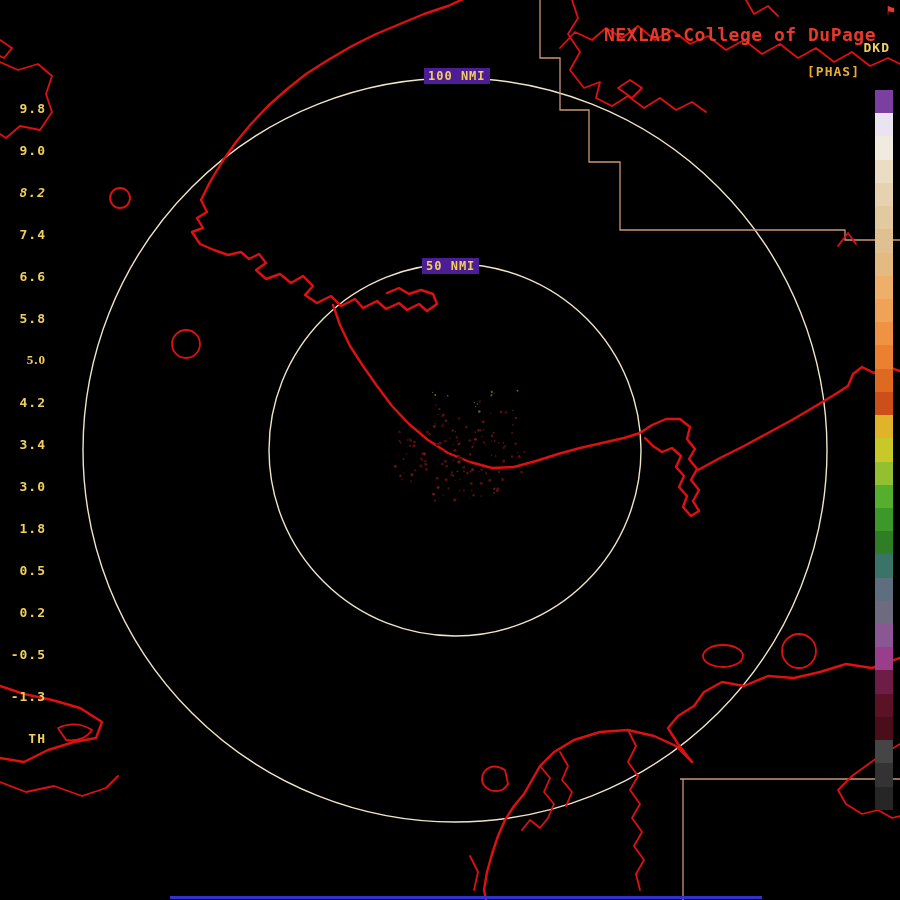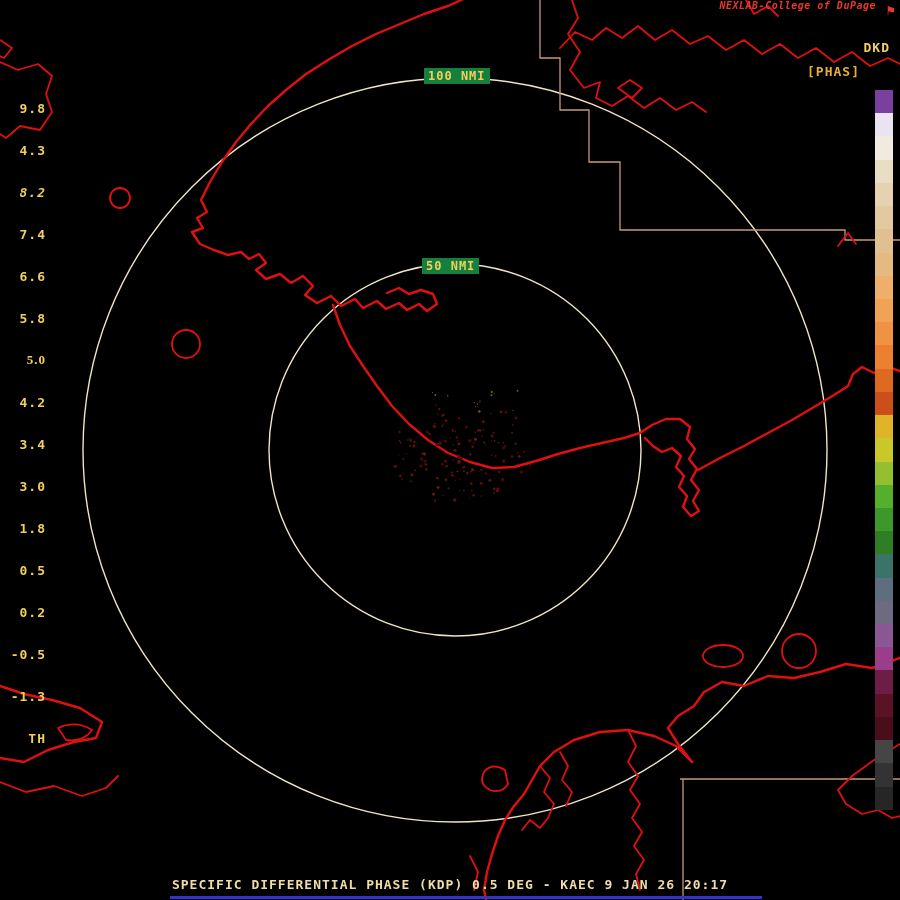--- a/index.html
+++ b/index.html
@@ -7,26 +7,26 @@
     position:relative;width:900px;height:900px;overflow:hidden;
     background:var(--background,#000);
     font-family:"DejaVu Sans Mono","Liberation Mono",monospace;
   }
   svg.maplayer{position:absolute;left:0;top:0;z-index:1;}
   .coast{stroke:var(--map-red,#df1010);fill:none;stroke-width:2.4;stroke-linejoin:round;stroke-linecap:round;}
   .coast-thin{stroke:var(--map-red,#df1010);fill:none;stroke-width:1.8;stroke-linejoin:round;stroke-linecap:round;}
   .tanline{stroke:var(--boundary-tan,#c9987a);fill:none;stroke-width:1.3;}
   .ring-circle{stroke:var(--ring,#f0e4c6);fill:none;stroke-width:1.4;}
   .ring-label{
-    position:absolute;z-index:3;background:#15803d;color:var(--label-yellow,#f0cf5e);
+    position:absolute;z-index:3;background:#4c1d95;color:var(--label-yellow,#f0cf5e);
     font-size:12px;font-weight:bold;letter-spacing:1px;padding:1px 4px;
   }
   .hdr-brand{
-    position:absolute;top:0;right:24px;z-index:4;
-    color:var(--brand-red,#e6392b);font-size:10px;font-weight:bold;letter-spacing:0.5px;font-style:italic;
+    position:absolute;top:24px;right:24px;z-index:4;
+    color:var(--brand-red,#e6392b);font-size:18px;font-weight:bold;letter-spacing:0.5px;
   }
   .hdr-flag{
     position:absolute;top:3px;right:5px;z-index:4;
     color:var(--brand-red,#e6392b);font-size:14px;line-height:14px;
   }
   .hdr-code{
     position:absolute;top:40px;right:10px;z-index:4;
     color:var(--label-yellow,#f0cf5e);font-size:13px;font-weight:bold;letter-spacing:1px;
   }
   .hdr-units{
@@ -307,33 +307,32 @@
       <div style="height: 24px; background: rgb(154, 62, 140);"></div>
       <div style="height: 24px; background: rgb(110, 30, 70);"></div>
       <div style="height: 24px; background: rgb(92, 18, 38);"></div>
       <div style="height: 24px; background: rgb(74, 14, 26);"></div>
       <div style="height: 24px; background: rgb(69, 69, 69);"></div>
       <div style="height: 24px; background: rgb(51, 51, 51);"></div>
       <div style="height: 24px; background: rgb(38, 38, 38);"></div>
     </div>
   <div class="cb-labels" style="position:absolute;top:0;right:2px;width:80px;height:900px;">
       <div class="cb-label" style="top: 108px;">9.8</div>
-      <div class="cb-label" style="top: 150px;">4.3</div>
+      <div class="cb-label" style="top: 150px;">9.0</div>
       <div class="cb-label" style="top: 192px; font-style: italic;">8.2</div>
       <div class="cb-label" style="top: 234px;">7.4</div>
       <div class="cb-label" style="top: 276px; text-align: center;">6.6</div>
       <div class="cb-label" style="top: 318px;">5.8</div>
       <div class="cb-label" style="top: 360px; font-family: Liberation Serif, serif;">5.0</div>
       <div class="cb-label" style="top: 402px;">4.2</div>
       <div class="cb-label" style="top: 444px;">3.4</div>
       <div class="cb-label" style="top: 486px;">3.0</div>
       <div class="cb-label" style="top: 528px; text-align: center;">1.8</div>
       <div class="cb-label" style="top: 570px;">0.5</div>
       <div class="cb-label" style="top: 612px; margin-left: 26px;">0.2</div>
       <div class="cb-label" style="top: 654px;">-0.5</div>
       <div class="cb-label" style="top: 696px;">-1.3</div>
       <div class="cb-label" style="top: 738px;">TH</div>
     </div>
 
-  <div class="footer-caption">SPECIFIC DIFFERENTIAL PHASE (KDP) 0.5 DEG - KAEC 9 JAN 26 20:17</div>
   <div class="footer-bar"></div>
 
 </div>
 
 </body></html>

